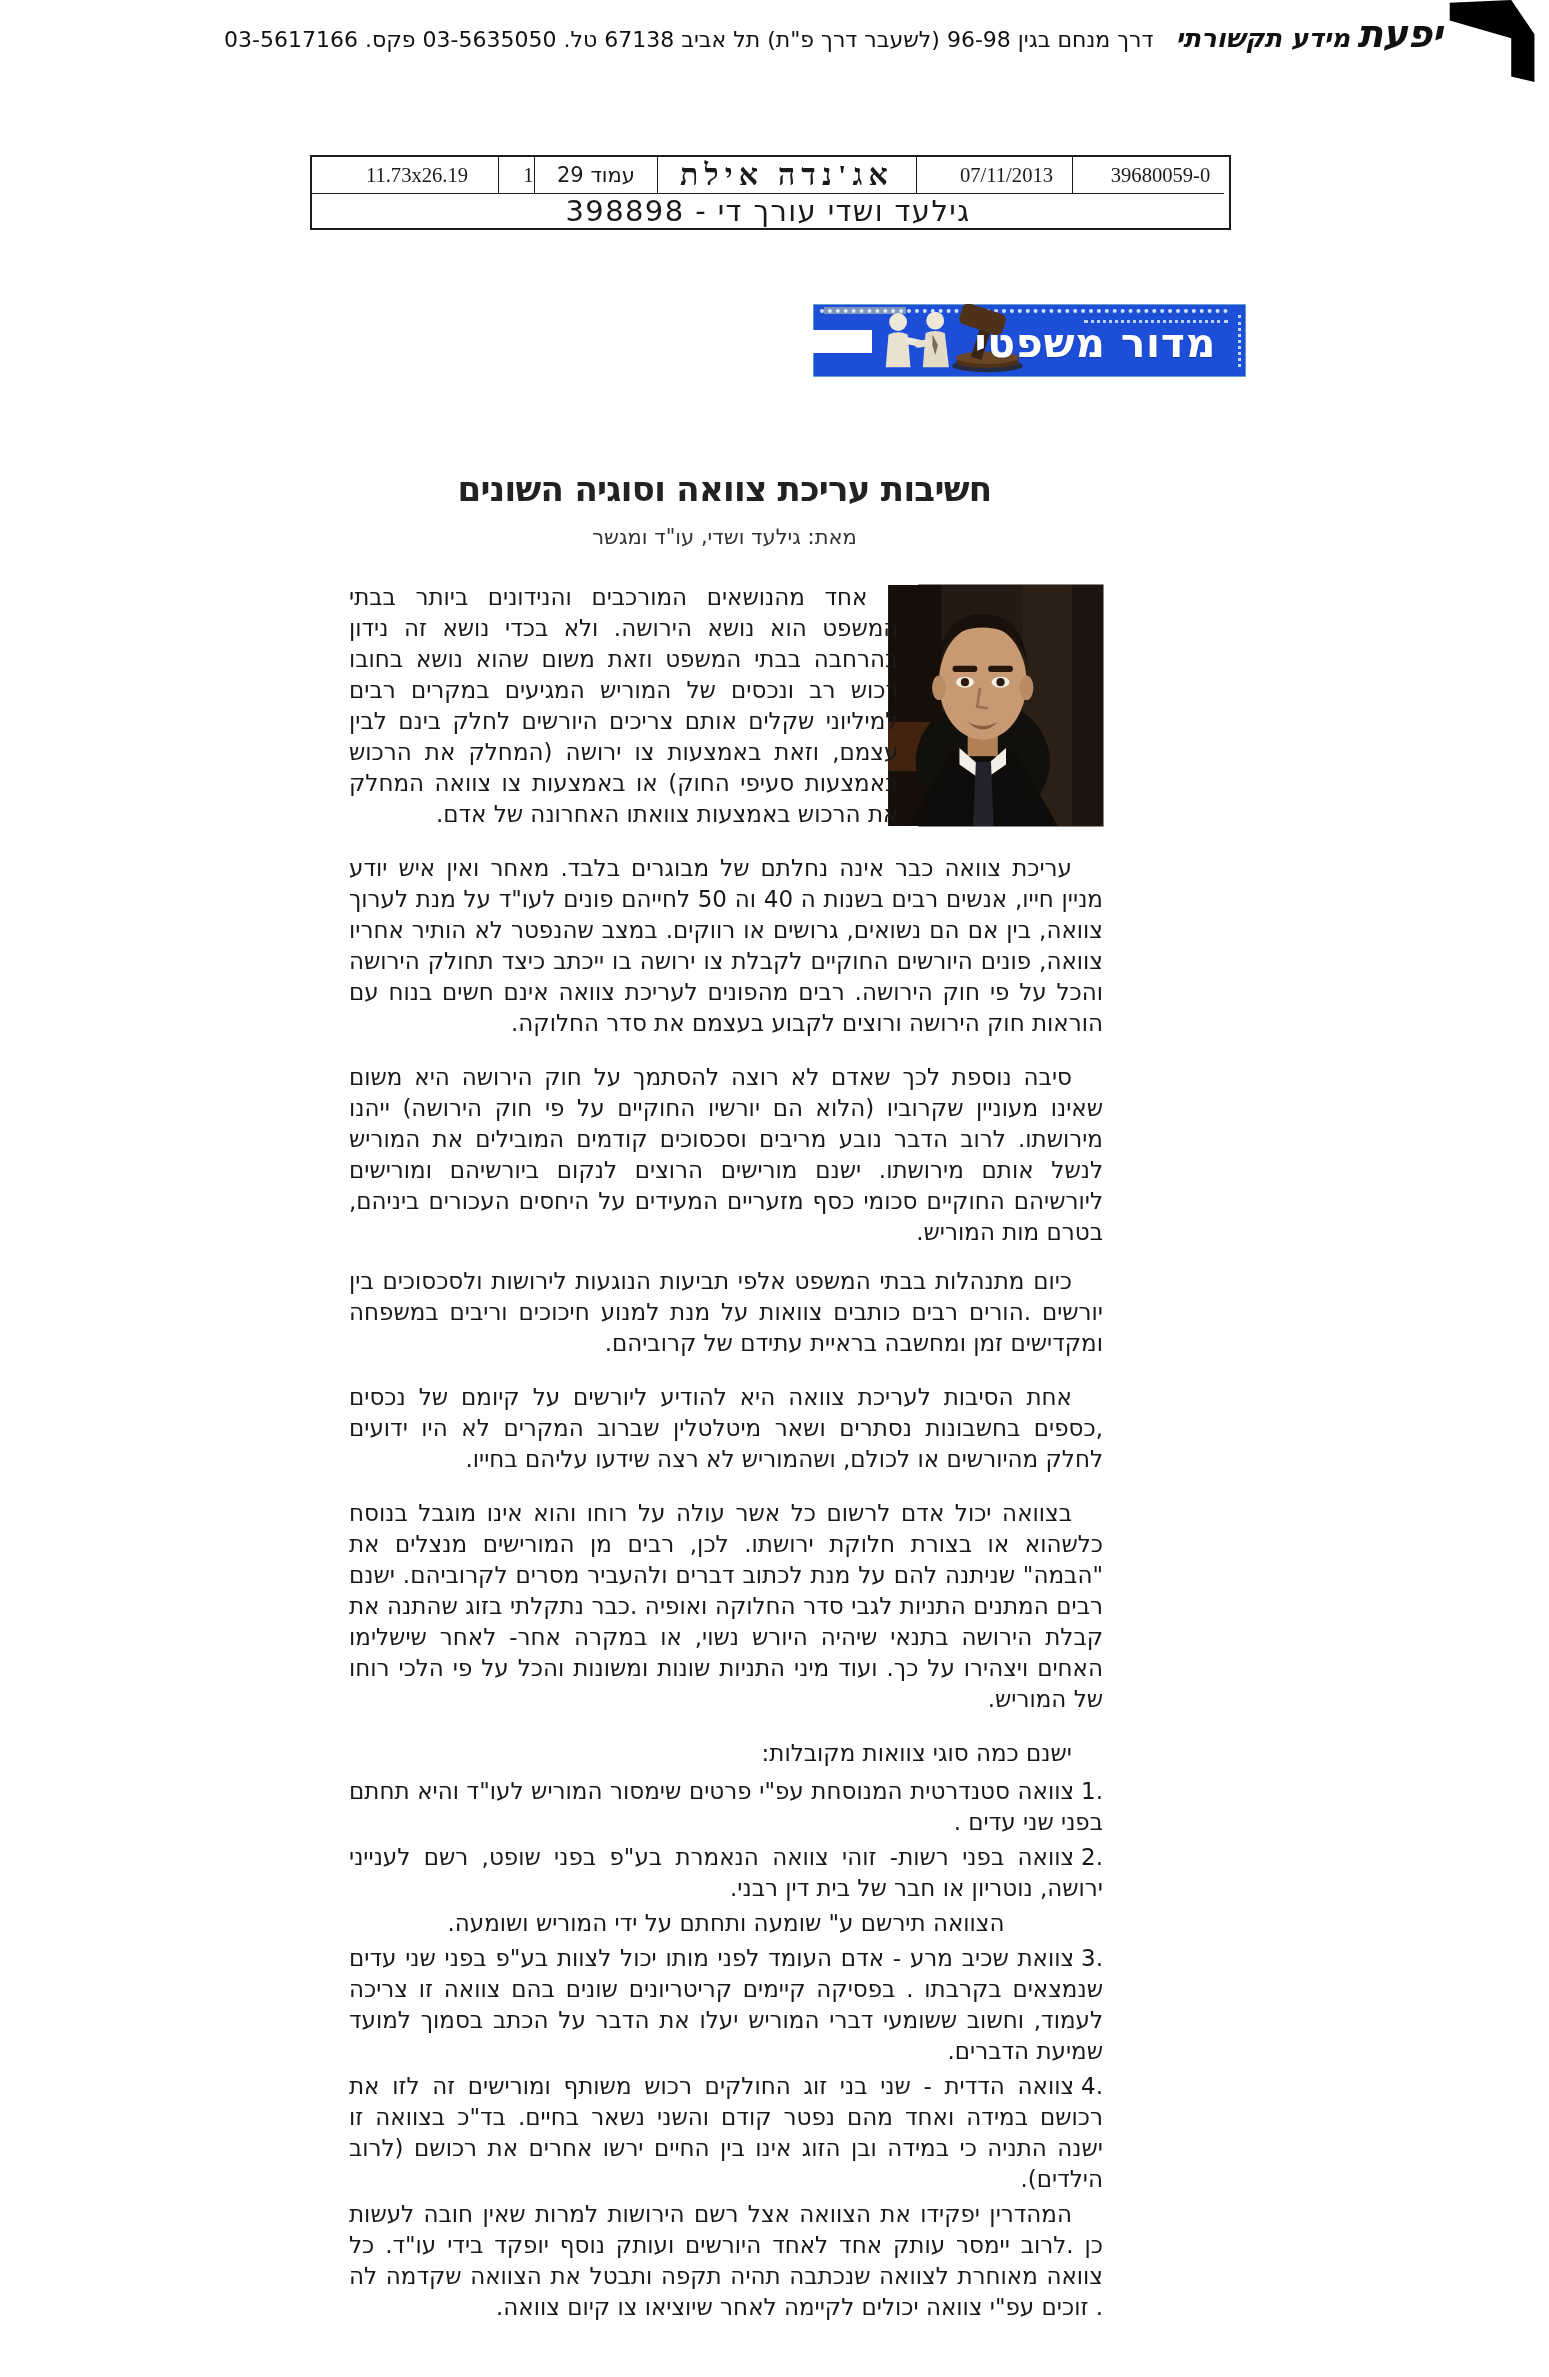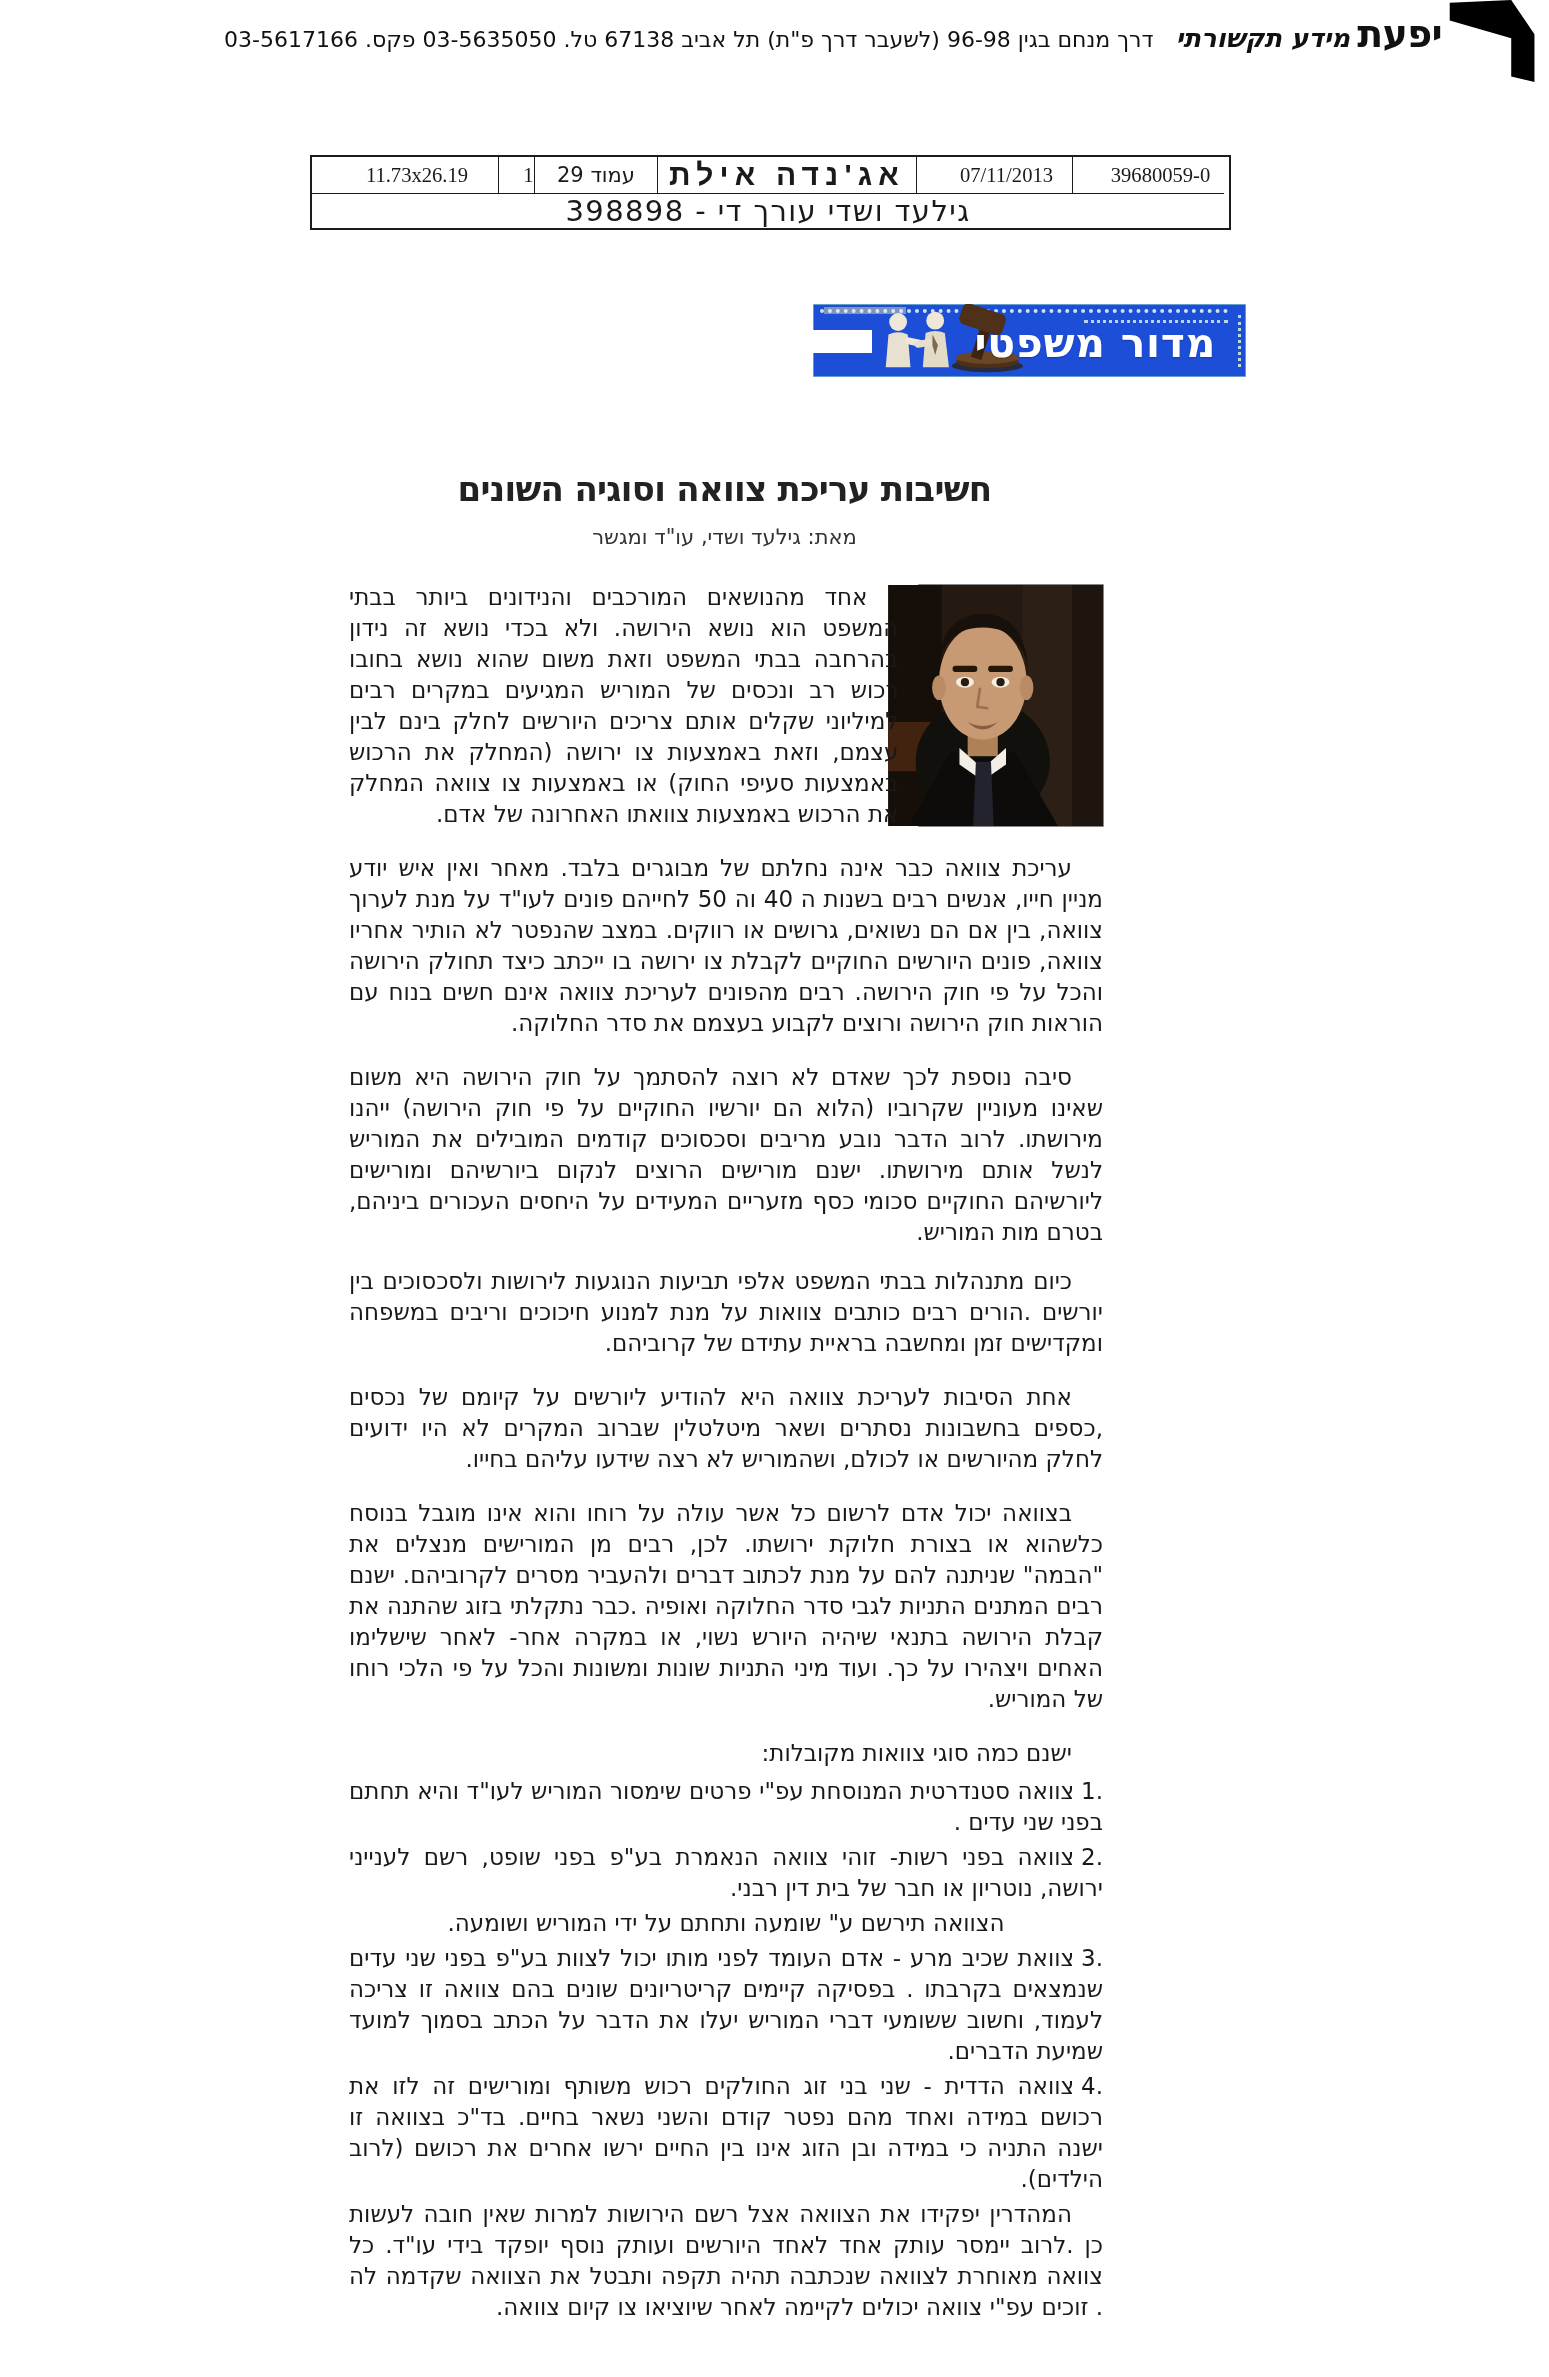--- a/index.html
+++ b/index.html
@@ -11,39 +11,39 @@
     color:#1a1a1a;
     overflow:hidden;
   }
   
   .logo{position:absolute;top:0;right:6.9px;}
   .header-line{
     position:absolute;top:12.3px;right:108px;
     direction:rtl;white-space:nowrap;
     font-size:22.6px;color:#111;
   }
-  .brand{font-weight:bold;font-size:38px;letter-spacing:-0.7px;}
+  .brand{font-weight:bold;font-style:italic;font-size:38px;letter-spacing:-0.7px;}
   .brand-suffix{font-weight:bold;font-style:italic;font-size:26px;margin-left:15px;}
   .contact{font-size:22px;}
   
   .meta-table{
     position:absolute;left:310px;top:155px;width:917px;
     border:2.1px solid #1c1c1c;
     display:grid;
     grid-template-columns:186px 36px 123px 259px 156px 152px;
     background:#fff;
   }
   .meta-cell{
     height:36px;display:flex;align-items:center;justify-content:center;
     border-left:1.4px solid #1c1c1c;
     font-size:20.6px;
   }
   .meta-cell:first-child{border-left:none;}
   .mono{font-family:Liberation Serif, serif;padding-left:24px;}
-  .pub-cell{font-weight:bold;font-size:30px;letter-spacing:6.2px;direction:rtl;font-family:Liberation Sans, sans-serif;}
+  .pub-cell{font-weight:bold;font-size:30px;letter-spacing:6.2px;direction:rtl;font-family:Liberation Serif, serif;}
   .page-cell{direction:rtl;font-size:21px;text-align:right;}
   .subject-cell{
     grid-column:1 / -1;border-top:1.4px solid #1c1c1c;border-left:none;
     height:34px;display:flex;align-items:center;justify-content:center;
     direction:rtl;font-size:29px;letter-spacing:1.4px;
   }
   
   .banner{
     position:absolute;left:813px;top:304px;width:433px;height:73px;
     background:#1d4ed8;box-shadow:0 0 0 0.7px #7fb9c9 inset;

